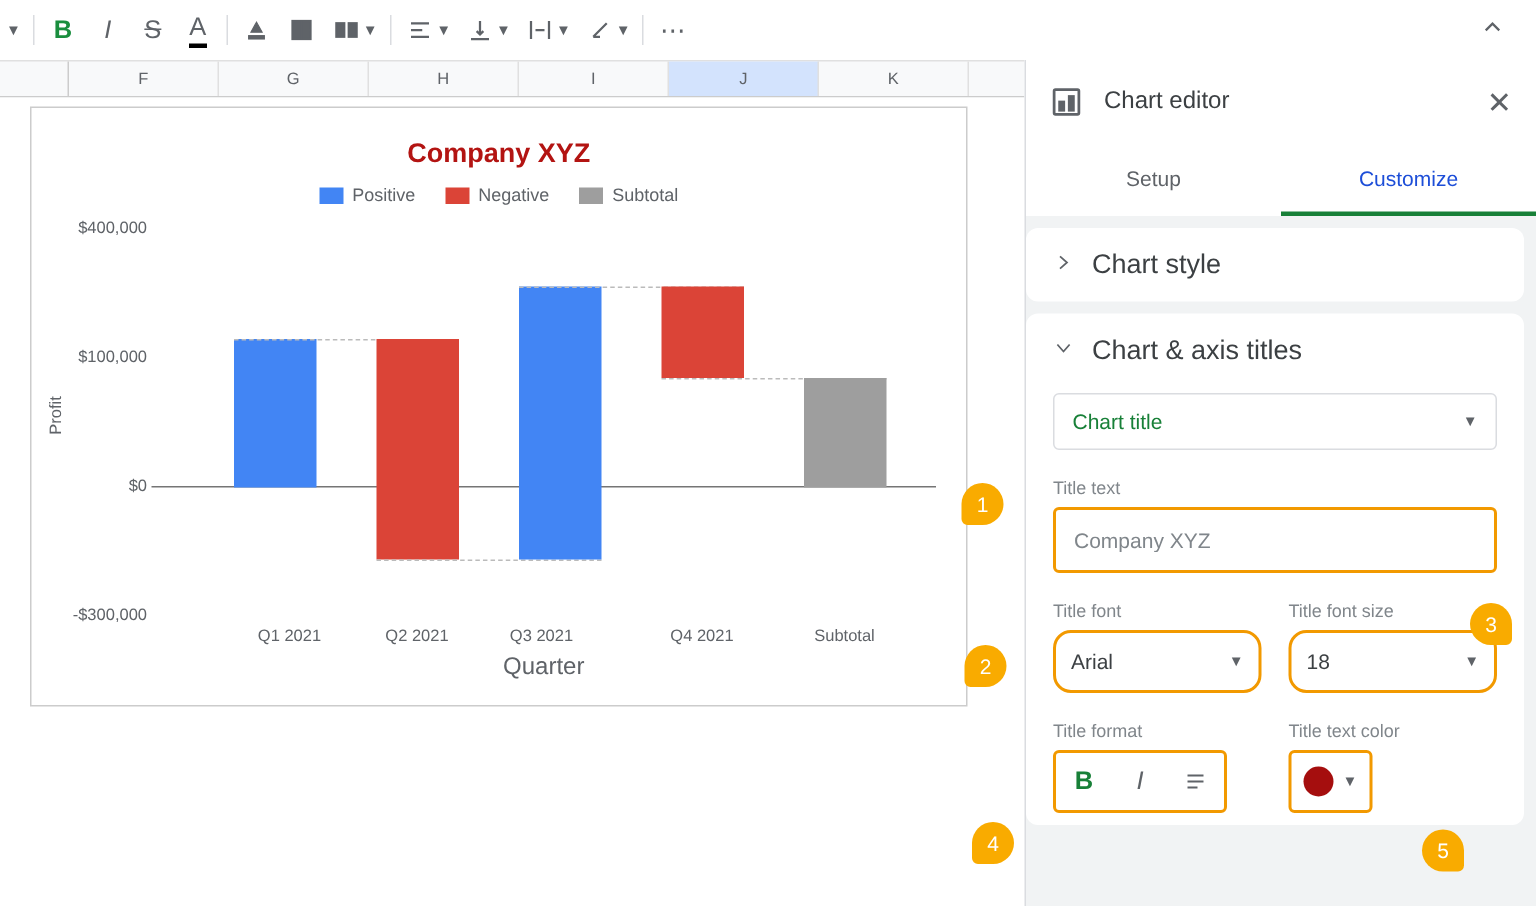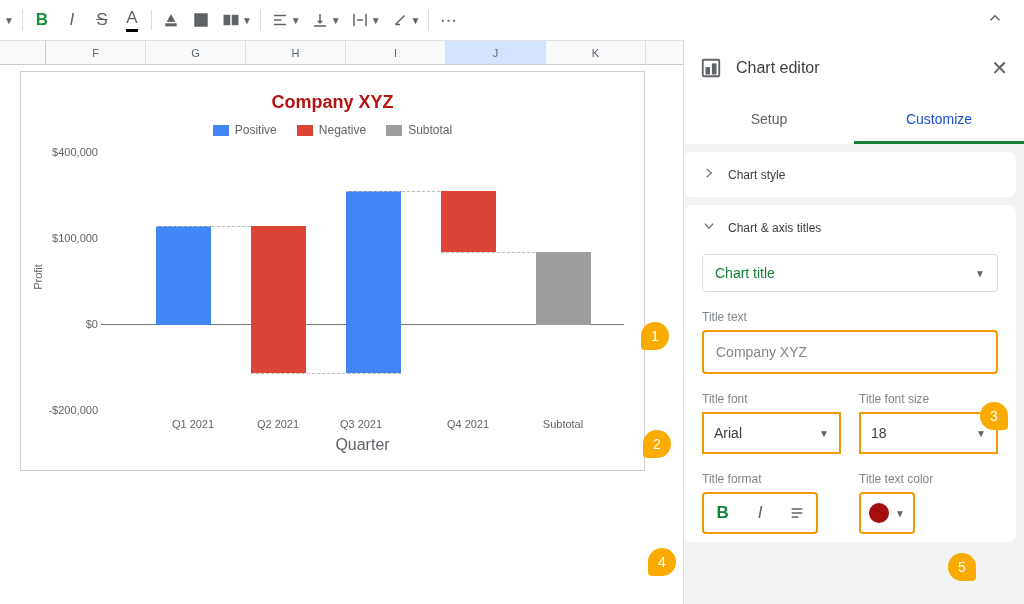--- a/index.html
+++ b/index.html
@@ -54,32 +54,32 @@
 
   .sb-tabs { display: flex; height: 48px; }
   .sb-tab { flex: 1; text-align: center; line-height: 46px; font-size: 14px; color: #5f6368; cursor: pointer; }
   .sb-tab.active { color: #1d4ed8; border-bottom: 3px solid #188038; font-weight: 500; }
 
   .sb-body { flex: 1; overflow-y: auto; padding: 0 8px 0 0; background: #f1f3f4; }
   .sb-body::-webkit-scrollbar { width: 8px; }
   .sb-body::-webkit-scrollbar-thumb { background: #dadce0; border-radius: 4px; }
 
   .section { background: #fff; margin: 8px 0 0 0; border-radius: 8px; }
-  .section-h { padding: 14px 18px; display: flex; align-items: center; gap: 12px; font-size: 12px; color: #3c4043; cursor: pointer; }
+  .section-h { padding: 14px 18px; display: flex; align-items: center; gap: 12px; font-size: 18px; color: #3c4043; cursor: pointer; }
   .section-h .chev { color: #5f6368; }
   .section-body { padding: 4px 18px 8px; }
 
   .dropdown { border: 1px solid #dadce0; border-radius: 4px; padding: 10px 12px; font-size: 14px; color: #188038; font-weight: 500; display: flex; justify-content: space-between; align-items: center; cursor: pointer; }
   .dropdown .caret { color: #5f6368; font-size: 10px; }
 
   .fld-label { font-size: 12px; color: #80868b; margin: 18px 0 6px; }
   .input { border: 2px solid #f29900; border-radius: 4px; padding: 12px; font-size: 14px; color: #80868b; width: 100%; }
   .row2 { display: flex; gap: 18px; }
   .row2 > div { flex: 1; }
-  .select { border: 2px solid #f29900; border-radius: 0; padding: 10px 10px; font-size: 14px; color: #3c4043; display: flex; justify-content: space-between; align-items: center; cursor: pointer; height: 42px; }
+  .select { border: 2px solid #f29900; border-radius: 12px; padding: 10px 10px; font-size: 14px; color: #3c4043; display: flex; justify-content: space-between; align-items: center; cursor: pointer; height: 42px; }
   .fmt-group { border: 2px solid #f29900; border-radius: 4px; display: flex; height: 42px; width: 116px; }
   .fmt-btn { flex: 1; display: flex; align-items: center; justify-content: center; font-size: 17px; color: #5f6368; cursor: pointer; }
   .fmt-btn.on { color: #188038; font-weight: bold; }
   .color-sel { border: 2px solid #f29900; border-radius: 4px; display: flex; align-items: center; justify-content: center; gap: 6px; width: 56px; height: 42px; cursor: pointer; }
   .color-dot { width: 20px; height: 20px; border-radius: 50%; background: #a50e0e; }
 
   .anno { position: absolute; width: 28px; height: 28px; background: #f9ab00; border-radius: 50% 50% 50% 4px; display: flex; align-items: center; justify-content: center; color: #fff; font-size: 14px; z-index: 50; }
   .anno.r { border-radius: 50% 50% 4px 50%; }
 </style>
 </head>
@@ -183,21 +183,21 @@
               <span class="sw s"></span>
               <span>Subtotal</span>
             </span>
         </div>
         <div class="plot">
           <div class="y-label">Profit</div>
           <div class="y-axis">
             <div class="y-tick" style="top:0%">$400,000</div>
             <div class="y-tick" style="top:33.3%">$100,000</div>
             <div class="y-tick" style="top:66.7%">$0</div>
-            <div class="y-tick" style="top:100%">-$200,000</div>
+            <div class="y-tick" style="top:100%">-$300,000</div>
           </div>
 
           <div class="zero-line" style="top:66.7%"></div>
 
           <div class="bar pos" style="left:55px; top:73.6px; height:99.7px;"></div>
 
           <div class="conn" style="left:55px; width:150px; top:73.6px;"></div>
 
           <div class="bar neg" style="left:150px; top:73.6px; height:147.3px;"></div>
           <div class="conn" style="left:150px; width:150px; top:221px;"></div>

